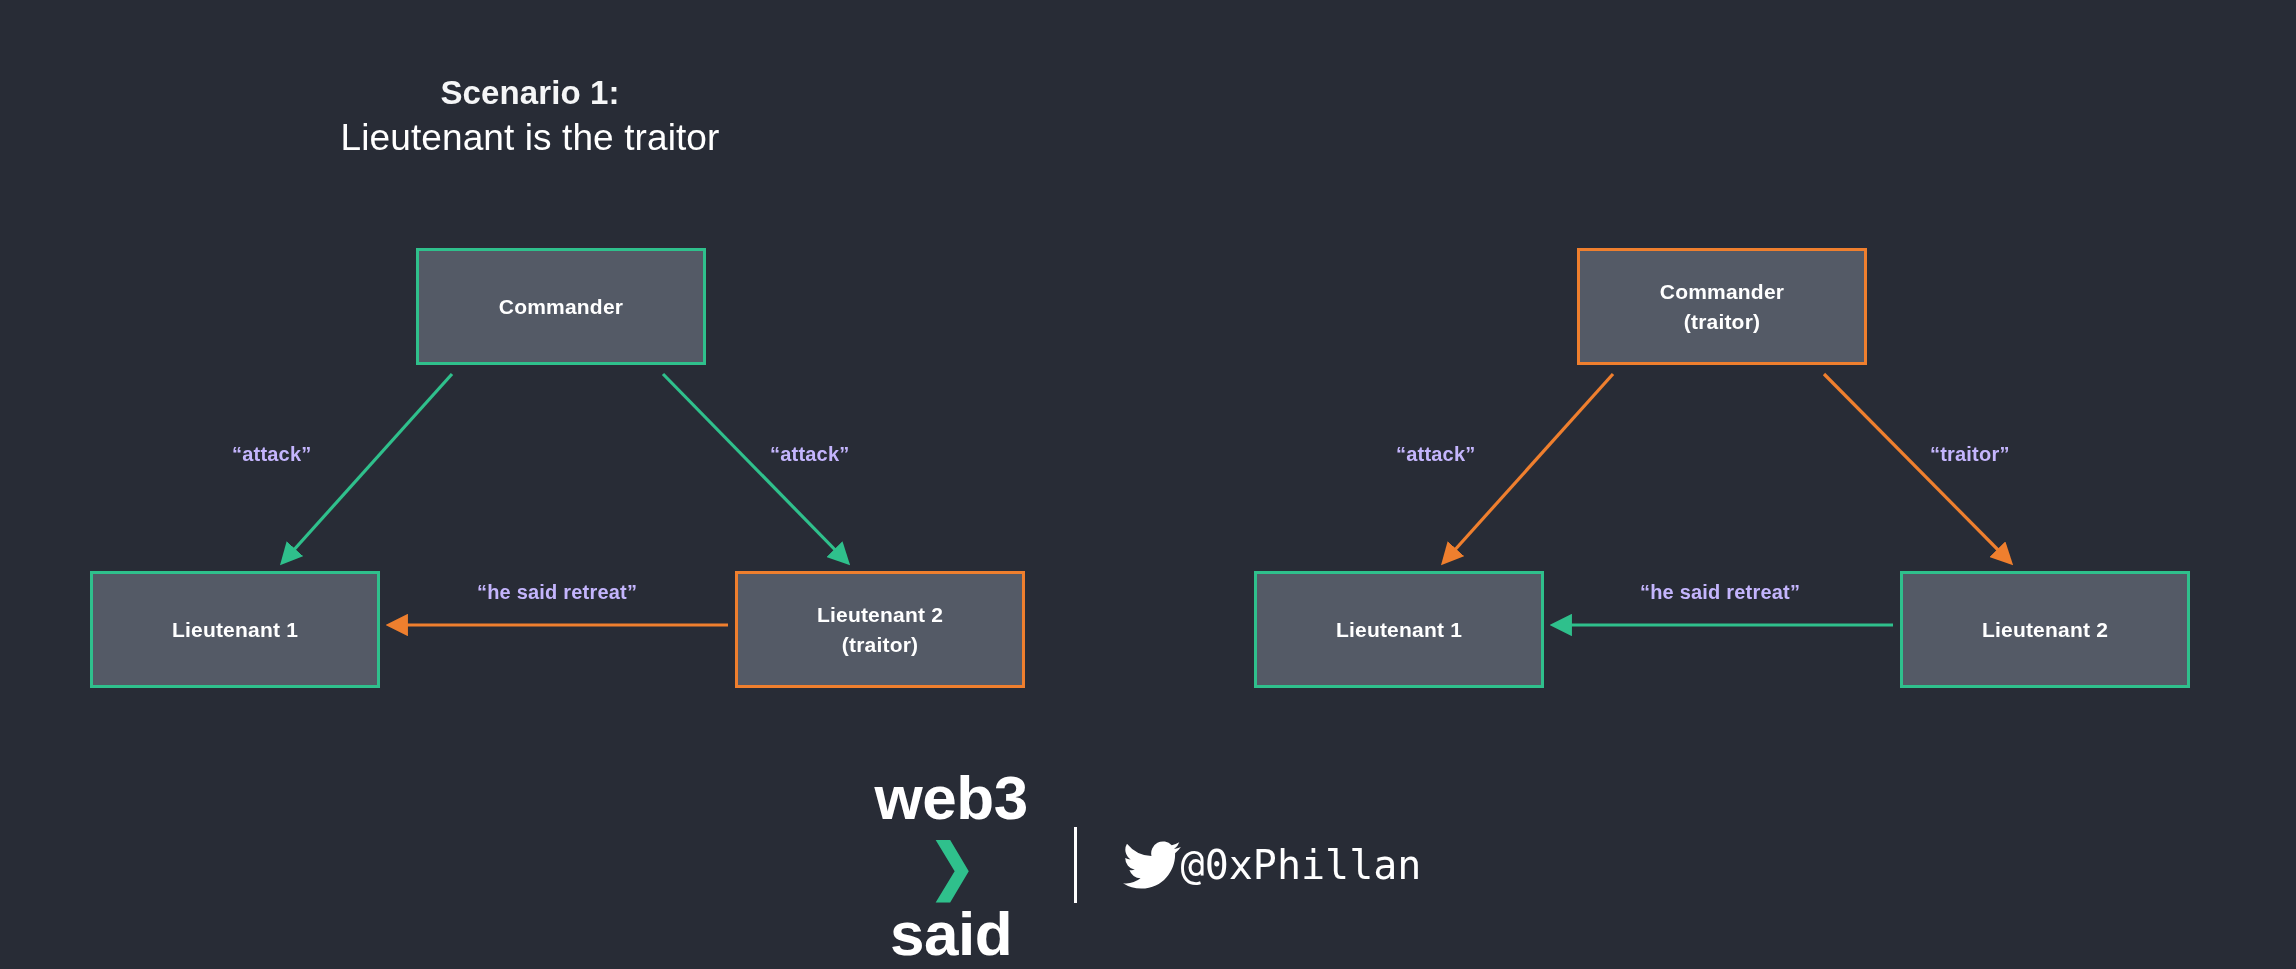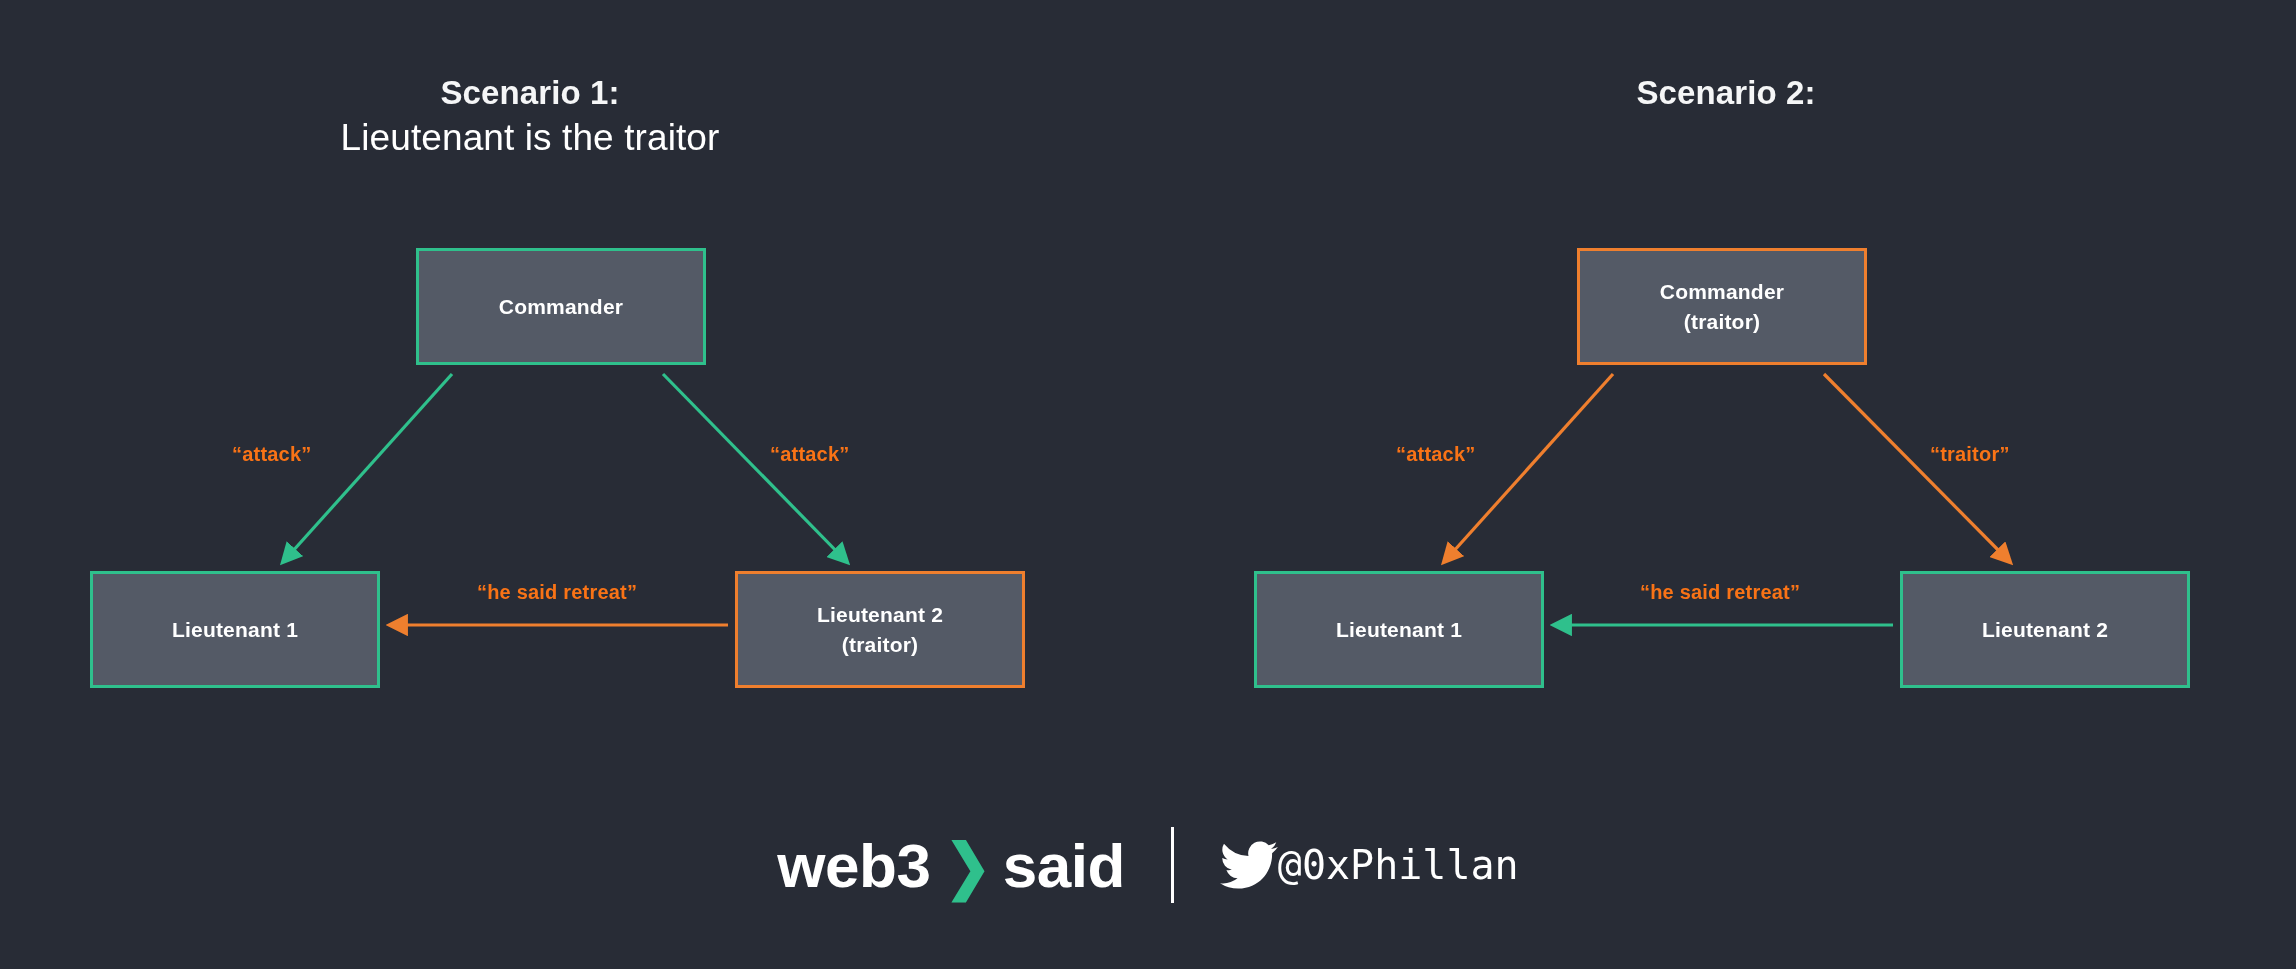--- a/index.html
+++ b/index.html
@@ -72,21 +72,21 @@
   
   #s2-commander { left: 1577px; top: 248px; width: 290px; height: 117px; }
   #s2-lt1       { left: 1254px; top: 571px; width: 290px; height: 117px; }
   #s2-lt2       { left: 1900px; top: 571px; width: 290px; height: 117px; }
 
   
   .edge-label {
     position: absolute;
     font-size: 20px;
     font-weight: bold;
-    color: #f97316;
+    color: #c4b5fd;
     white-space: nowrap;
     letter-spacing: 0.2px;
   }
   #s1-label-left   { left: 232px;  top: 443px; }
   #s1-label-right  { left: 770px;  top: 443px; }
   #s1-label-horiz  { left: 477px;  top: 581px; }
   #s2-label-left   { left: 1396px; top: 443px; }
   #s2-label-right  { left: 1930px; top: 443px; }
   #s2-label-horiz  { left: 1640px; top: 581px; }
 
@@ -111,20 +111,21 @@
     justify-content: center;
     gap: 0px;
   }
   .brand {
     display: flex;
     align-items: center;
     font-size: 62px;
     font-weight: bold;
     color: #ffffff;
     letter-spacing: -0.5px;
+    flex-direction: column;
   }
   .brand .chevron {
     color: #2fc08c;
     font-size: 56px;
     font-weight: bold;
     margin: 0 12px 0 14px;
     transform: scaleY(1.08);
     display: inline-block;
   }
   .divider {
@@ -155,21 +156,20 @@
 <body>
 
 <div class="stage">
 
   <div class="scenario-title" id="title-1">
     <span class="line1">Scenario 1:</span>
     <span class="line2">Lieutenant is the traitor</span>
   </div>
 
   <div class="scenario-title" id="title-2">
-    <span class="line1">Scenario 2:</span>
   </div>
 
   <svg class="arrows" viewBox="0 0 2296 969">
     <defs>
       <marker id="head-green" markerWidth="7" markerHeight="7" refX="5.6" refY="3.5" orient="auto" markerUnits="strokeWidth">
         <path d="M0,0 L7,3.5 L0,7 Z" fill="#2fc08c"></path>
       </marker>
       <marker id="head-orange" markerWidth="7" markerHeight="7" refX="5.6" refY="3.5" orient="auto" markerUnits="strokeWidth">
         <path d="M0,0 L7,3.5 L0,7 Z" fill="#ef7f2e"></path>
       </marker>

